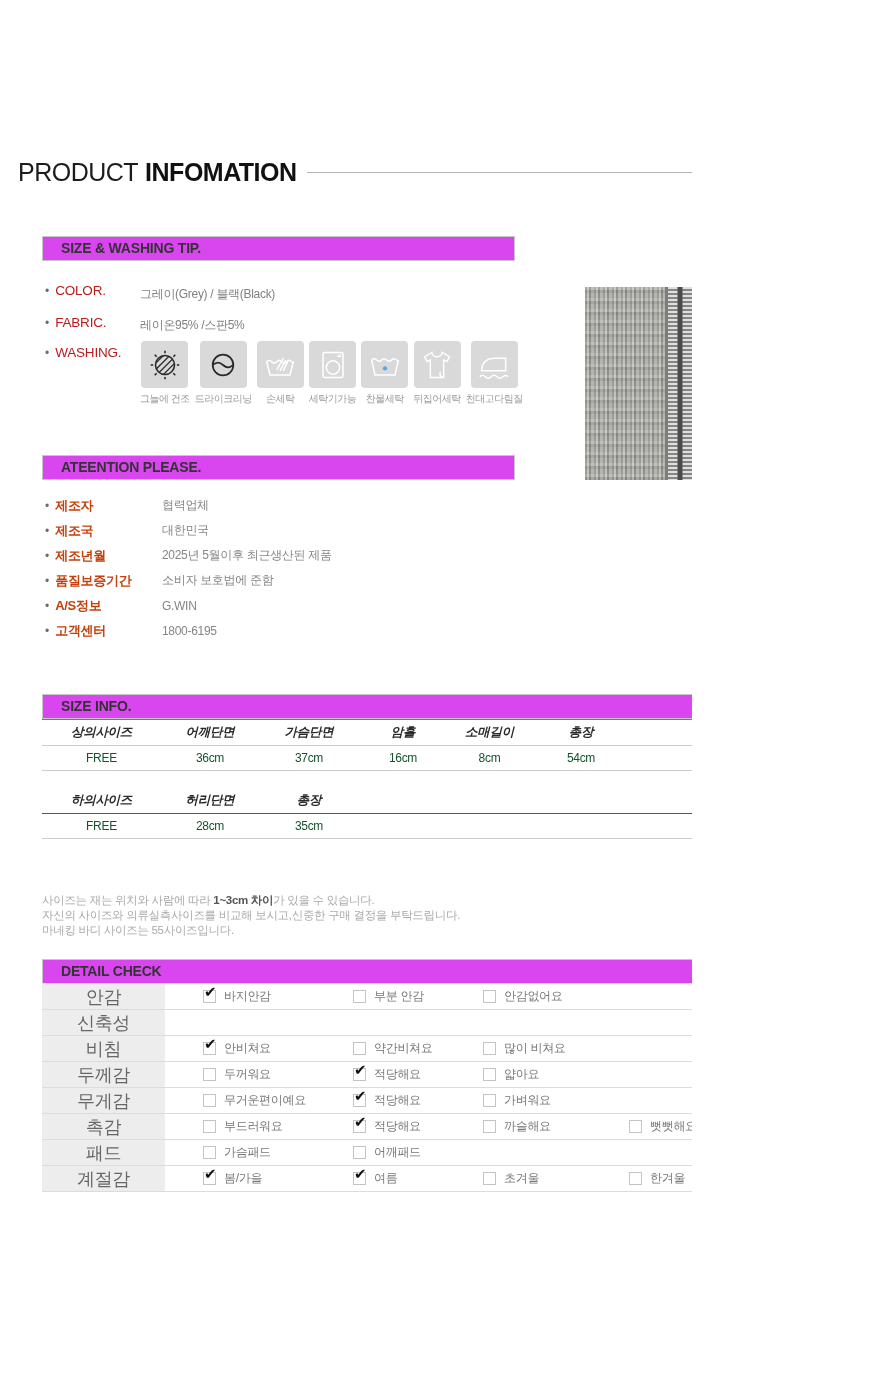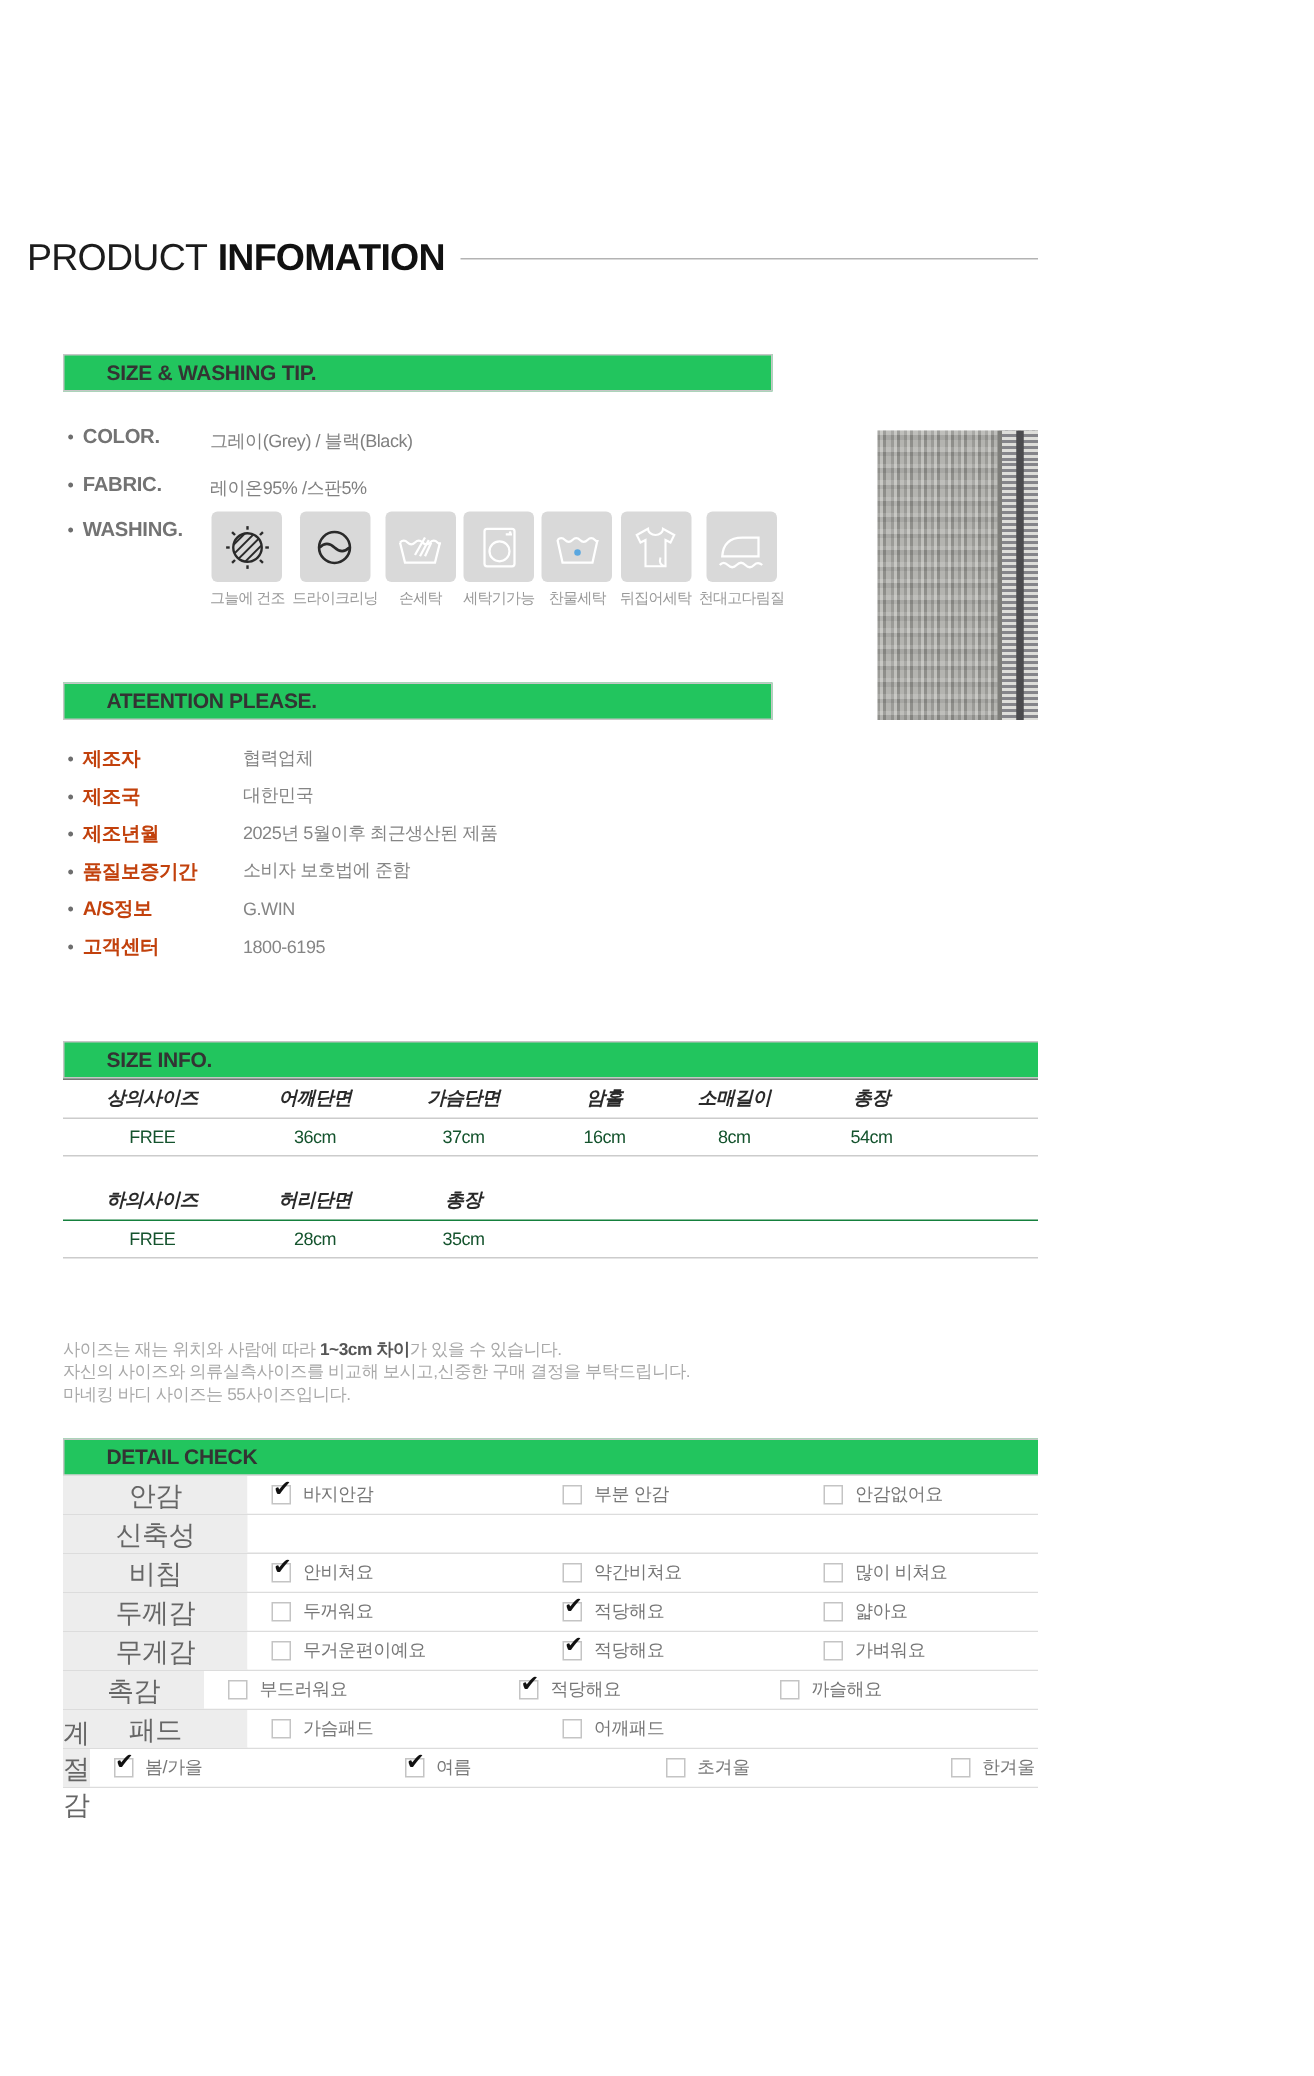--- a/index.html
+++ b/index.html
@@ -7,27 +7,27 @@
   body { font-family:"Liberation Sans","DejaVu Sans",sans-serif; }
   #page { position:relative; width:692px; height:1384px; background:#fff; overflow:hidden; }
 
   
   .page-title { position:absolute; left:18px; top:158px; width:840px; display:flex; align-items:center; }
   .pt-light { font-size:25px; font-weight:400; color:#1c1c1c; letter-spacing:-0.5px; }
   .pt-bold  { font-size:25px; font-weight:800; color:#111; letter-spacing:-0.5px; margin-left:7px; }
   .pt-rule  { flex:1; height:1px; background:#b3b3b3; margin-left:10px; }
 
   
-  .sec-box { position:absolute; border:1px solid #c6c6c6; background:#22c55e;
-             font-size:14px; font-weight:700; color:#333; padding:3px 28px 4px; letter-spacing:-0.2px; }
+  .sec-box { position:absolute; border:1px solid #c6c6c6; background:#d946ef;
+             font-size:14px; font-weight:700; color:#333; padding:3px 18px 4px; letter-spacing:-0.2px; }
 
   
   .spec-row { position:absolute; left:45px; display:flex; align-items:baseline; }
   .bullet { color:#6e6e6e; font-size:12px; margin-right:6px; }
-  .spec-label { font-size:13.5px; font-weight:700; color:#737373; letter-spacing:-0.2px; }
+  .spec-label { font-size:13.5px; font-weight:400; color:#b91c1c; letter-spacing:-0.2px; }
   .spec-value { position:absolute; left:140px; font-size:12px; color:#808080; letter-spacing:-0.3px; white-space:nowrap; }
 
   .wash-row { position:absolute; left:140px; top:341px; display:flex; gap:5px; }
   .wash-item { display:flex; flex-direction:column; align-items:center; }
   .wash-tile { width:47px; height:47px; border-radius:4px; background:#d9d9d9;
                display:flex; align-items:center; justify-content:center; }
   .wash-label { margin-top:4px; font-size:10px; color:#999; white-space:nowrap; letter-spacing:-0.5px; }
 
   
   .product-img { position:absolute; left:585px; top:287px; width:190px; height:193px; overflow:hidden;
@@ -56,21 +56,21 @@
 
   
   .notes { position:absolute; left:42px; top:893px; font-size:11.5px; color:#a9a9a9; line-height:15px; letter-spacing:-0.3px; }
   .note-bold { color:#555; font-weight:700; }
 
   
   .dc-table { position:absolute; left:42px; top:983px; width:790px; border-top:1px solid #dcdcdc; }
   .dc-row { display:flex; height:26px; border-bottom:1px solid #dcdcdc; align-items:stretch; }
   .dc-cat { width:123px; background:#ededed; display:flex; align-items:center; justify-content:center;
             font-size:18px; color:#666; letter-spacing:-0.3px; }
-  .dc-opts { flex:1; display:flex; align-items:center; padding-left:16px; background:#fff;gap:44px; }
+  .dc-opts { flex:1; display:flex; align-items:center; padding-left:38px; background:#fff; }
   .dc-opt { display:flex; align-items:center; }
   .ow1{width:150px;} .ow2{width:130px;} .ow3{width:146px;} .ow4{width:122px;} .ow5{flex:1;}
   .cb { position:relative; width:13px; height:13px; border:1px solid #c4c4c4; background:#fff; margin-right:8px; flex:0 0 13px; }
   .cb.checked::after { content:"\2714"; position:absolute; left:0px; top:-8px; font-size:15px; font-weight:700; color:#111; }
   .dc-label { font-size:12px; color:#777; letter-spacing:-0.3px; white-space:nowrap; }
 
   svg.wicon { display:block; }
 </style>
 </head>
 <body>

